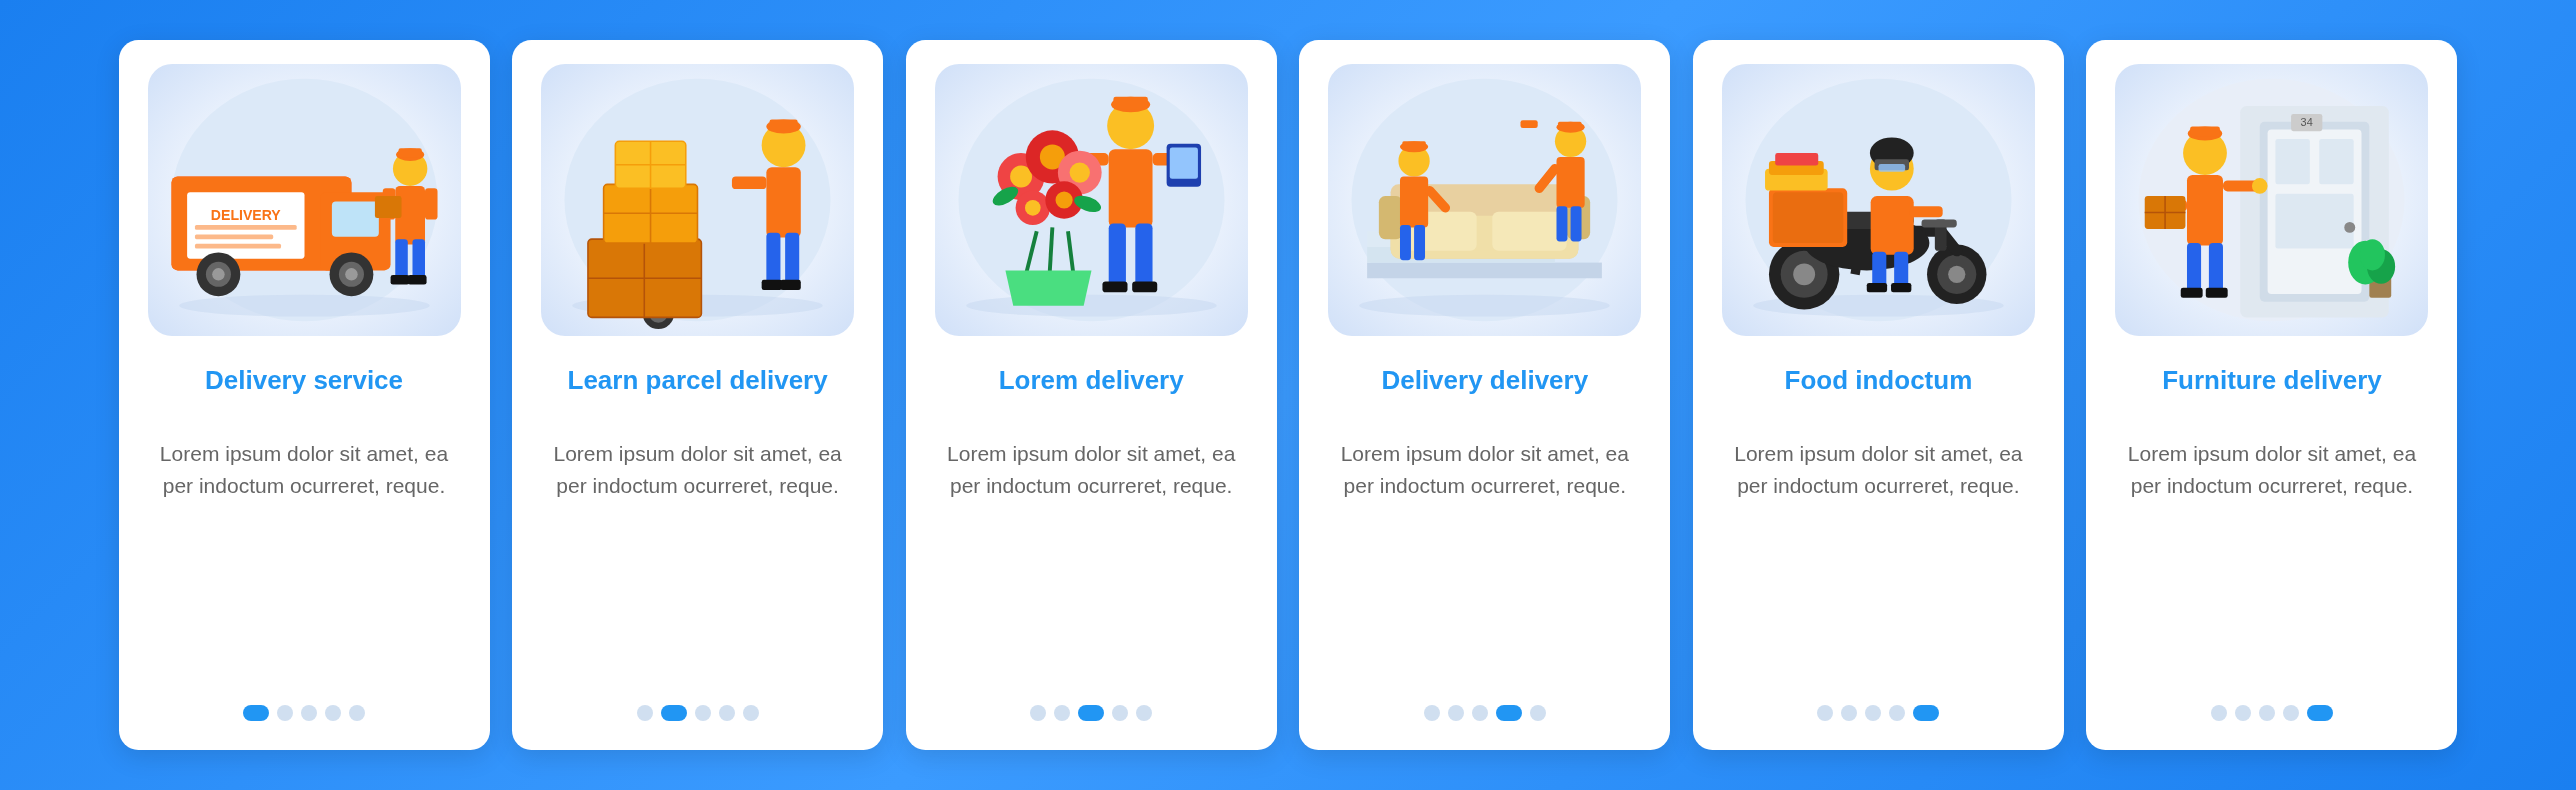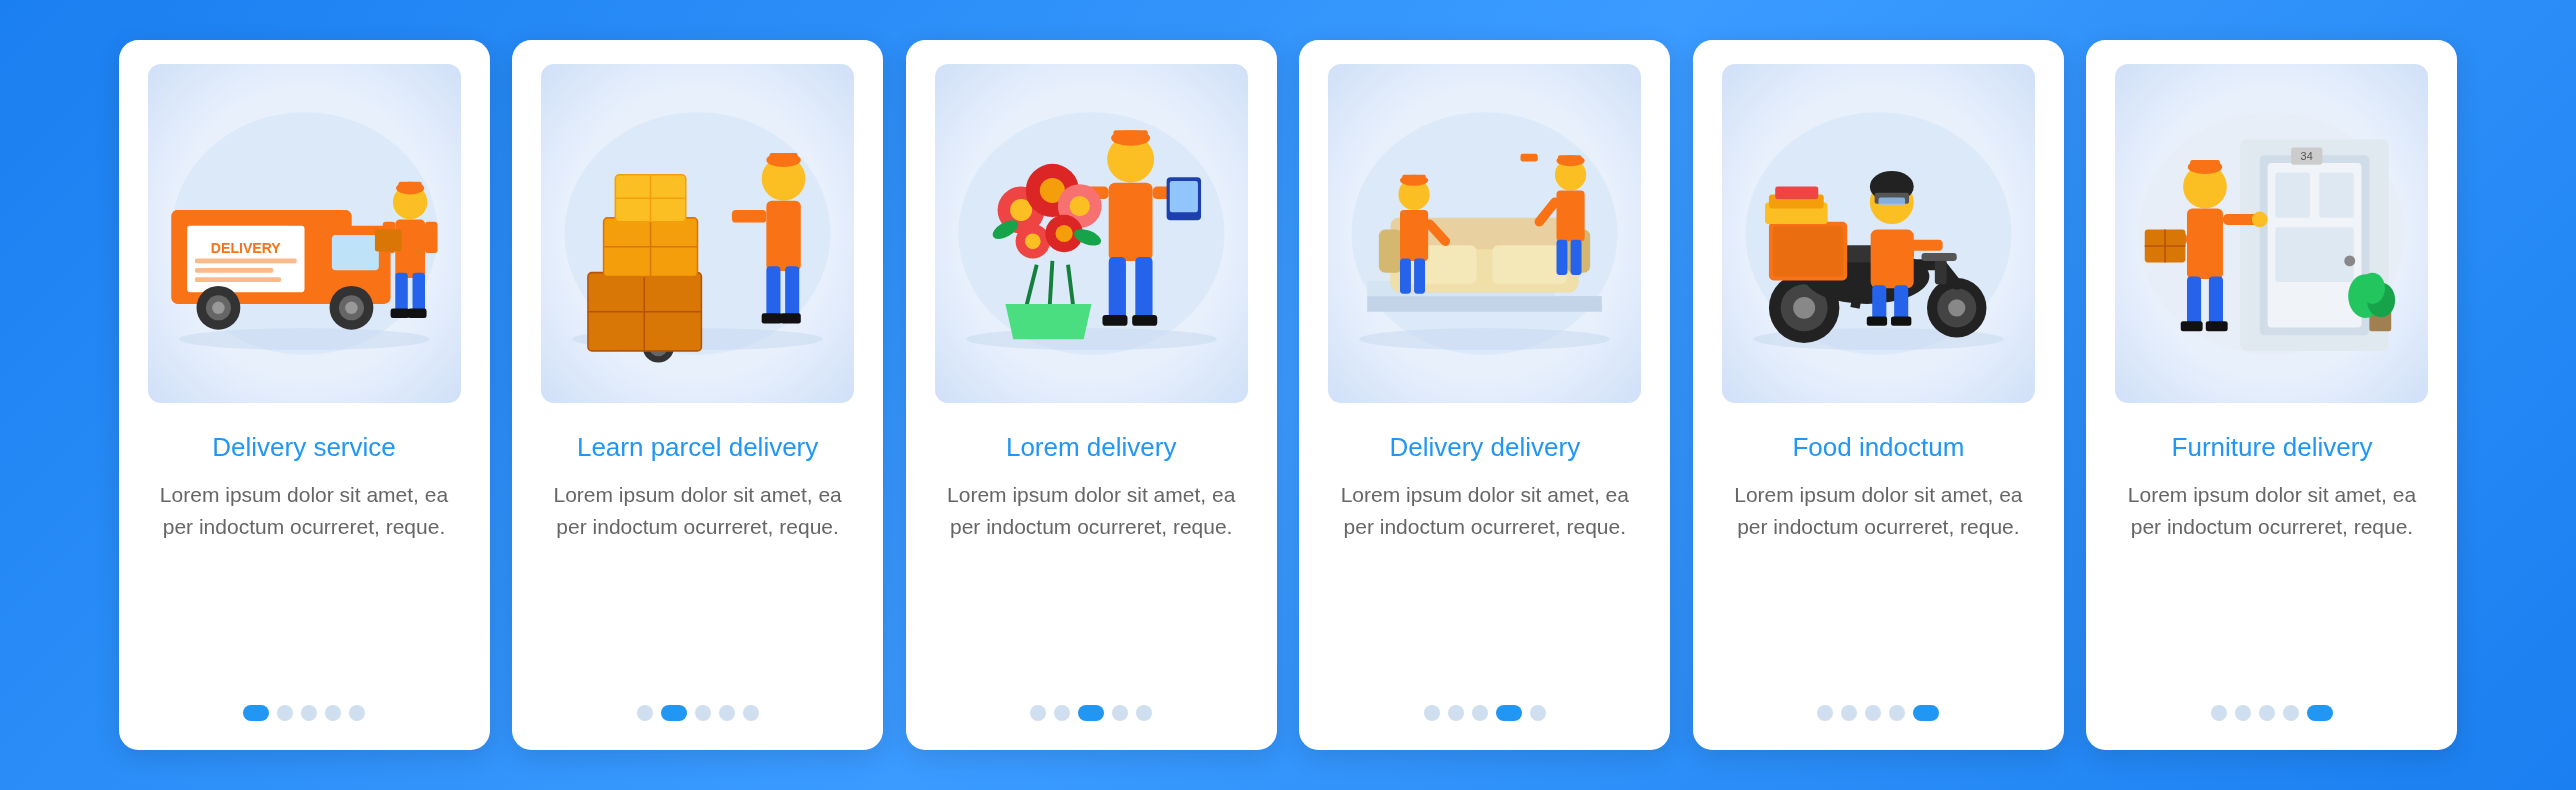--- a/index.html
+++ b/index.html
@@ -31,45 +31,45 @@
       display: flex;
       flex-direction: column;
       align-items: center;
       padding: 24px 29px 29px;
       box-shadow: 0 6.5px 26px rgba(0,0,0,0.12);
       position: relative;
     }
 
     .card-illustration {
       width: 100%;
-      height: 339px;
+      height: 272px;
       background: radial-gradient(ellipse at center, #e8f0fc 60%, #d0e0f8 100%);
-      border-radius: 13px;
+      border-radius: 24px;
       display: flex;
       align-items: center;
       justify-content: center;
       margin-bottom: 29px;
       overflow: hidden;
     }
 
     .card-title {
       font-size: 26px;
-      font-weight: 400;
+      font-weight: 700;
       color: #2196f3;
       text-align: right;
-      margin-bottom: 16px;
       line-height: 1.2;
     }
 
     .card-text {
       font-size: 21px;
       color: #666;
       text-align: center;
       line-height: 1.5;
       margin-bottom: 24px;
+      margin-top: 42px;
     }
 
     .dots-container {
       display: flex;
       gap: 8px;
       align-items: center;
       margin-top: auto;
       padding-top: 16px;
     }
 

